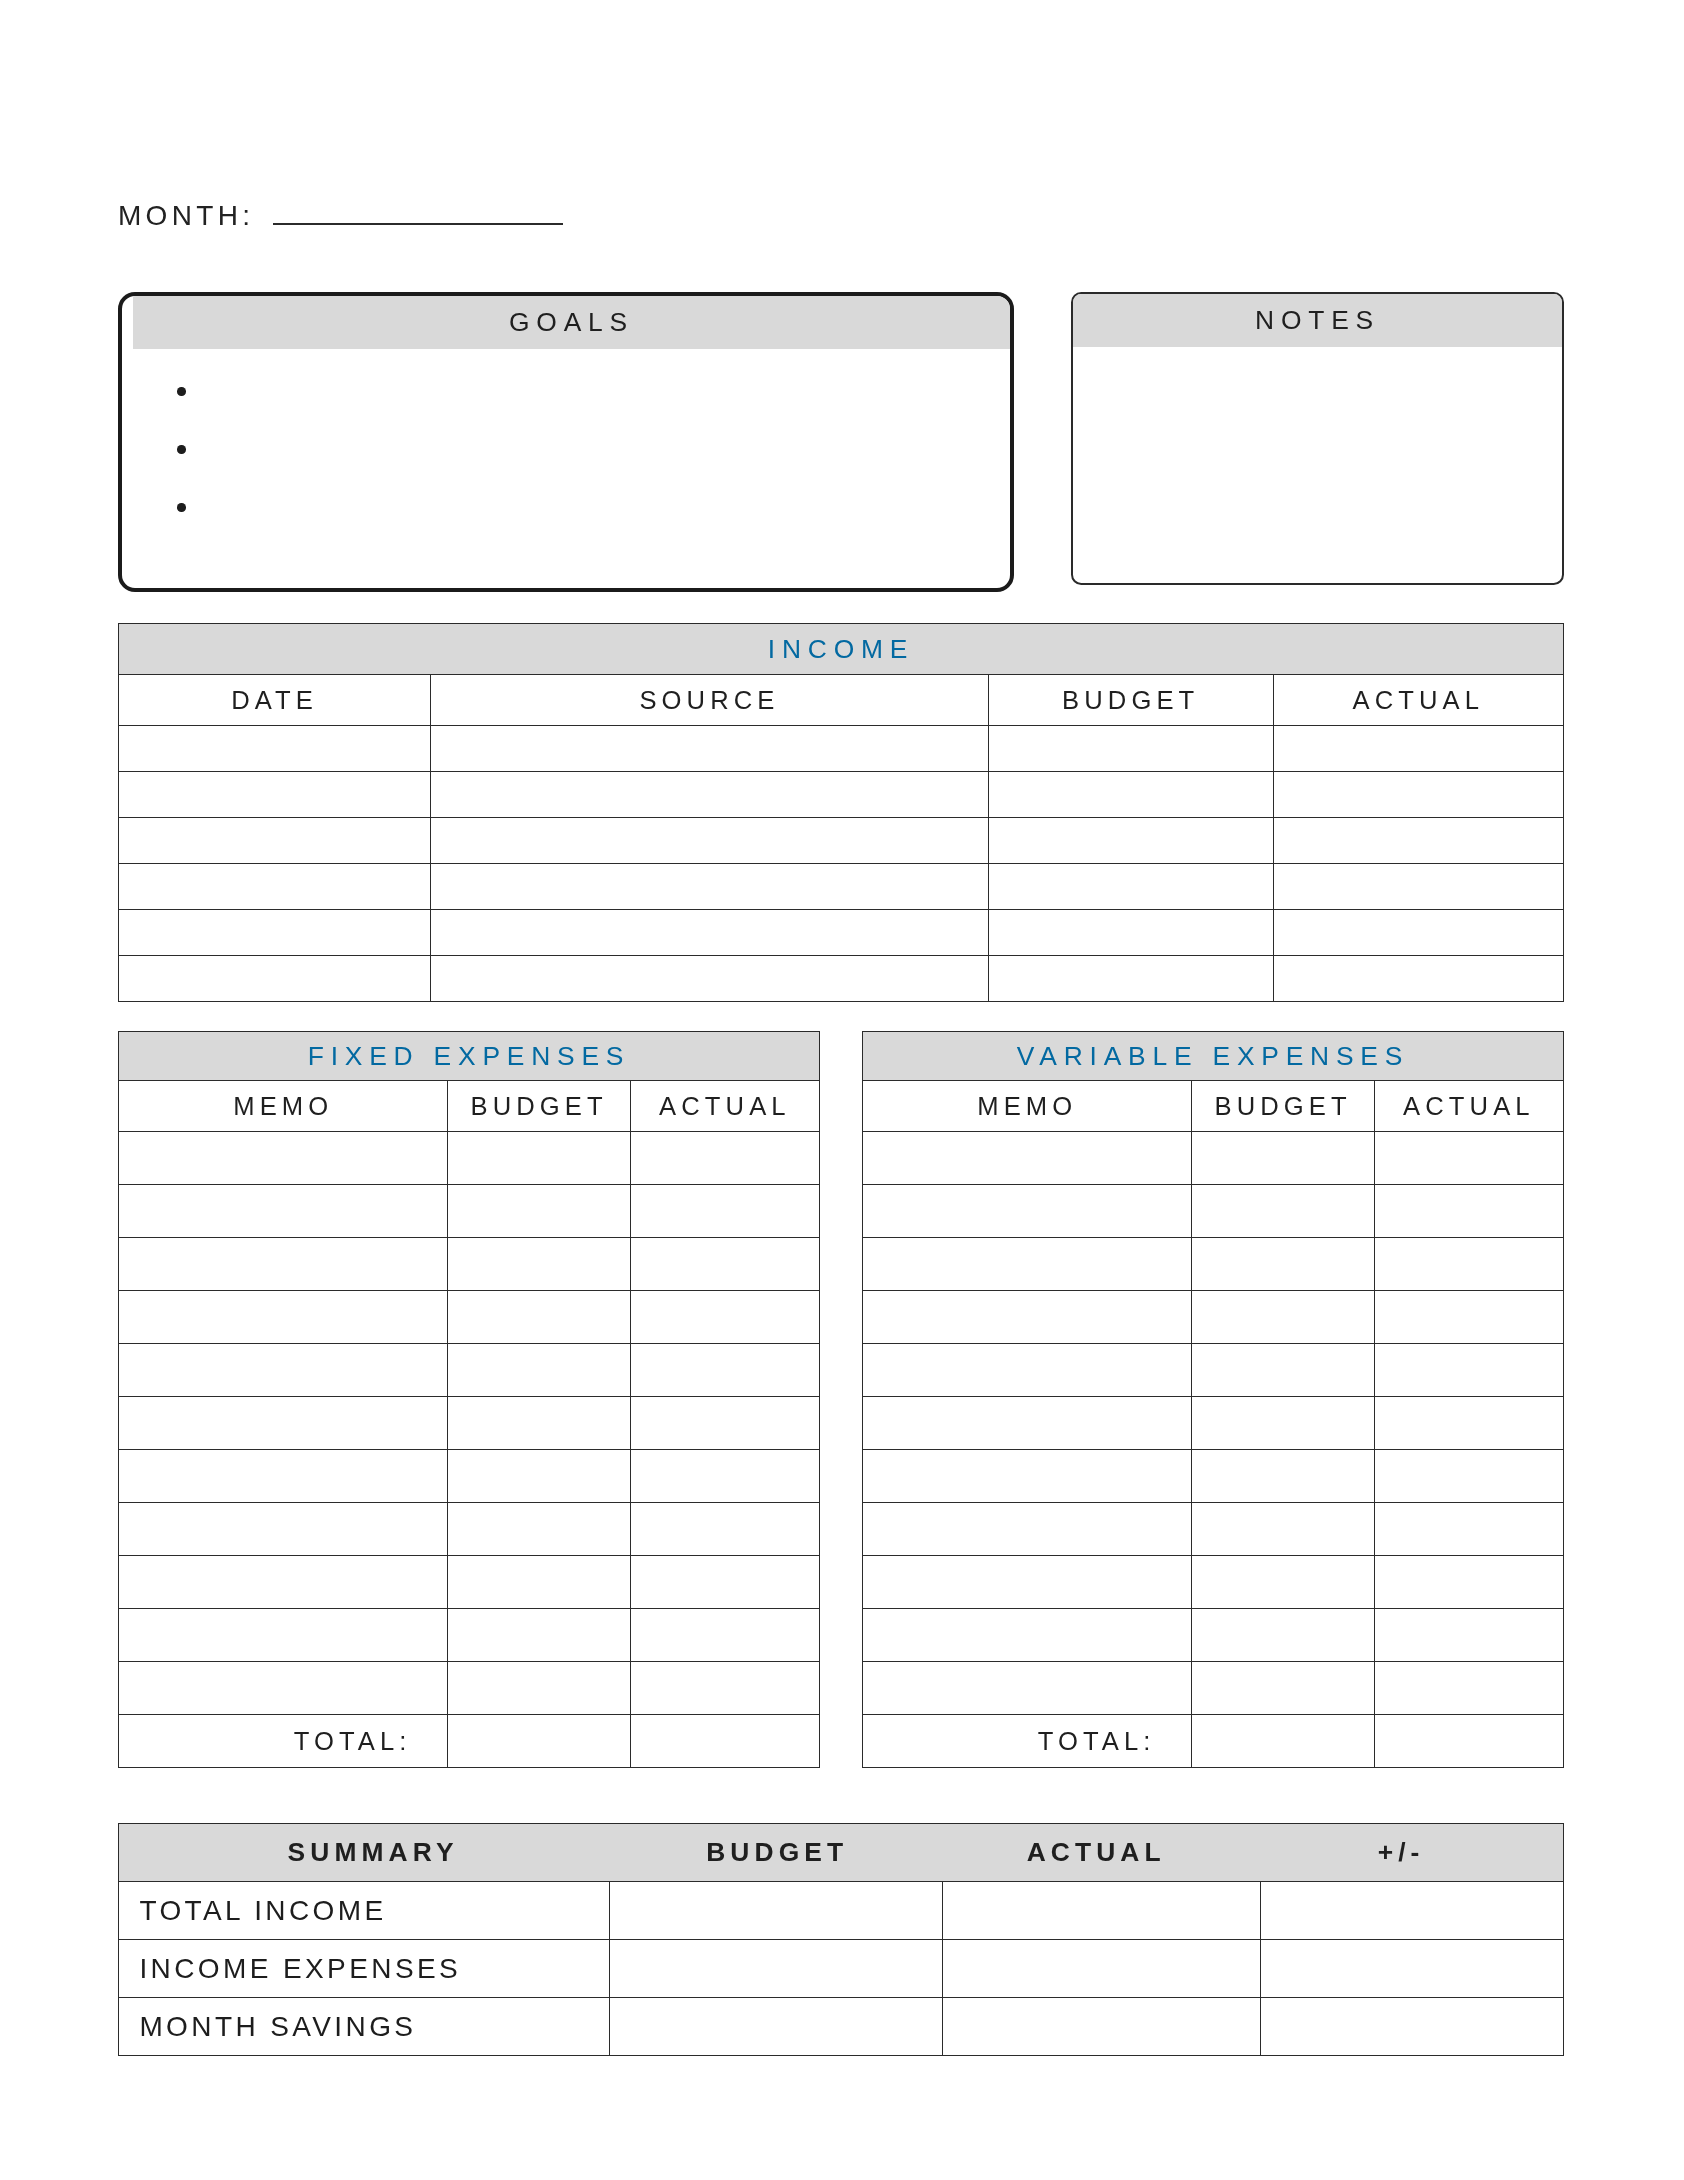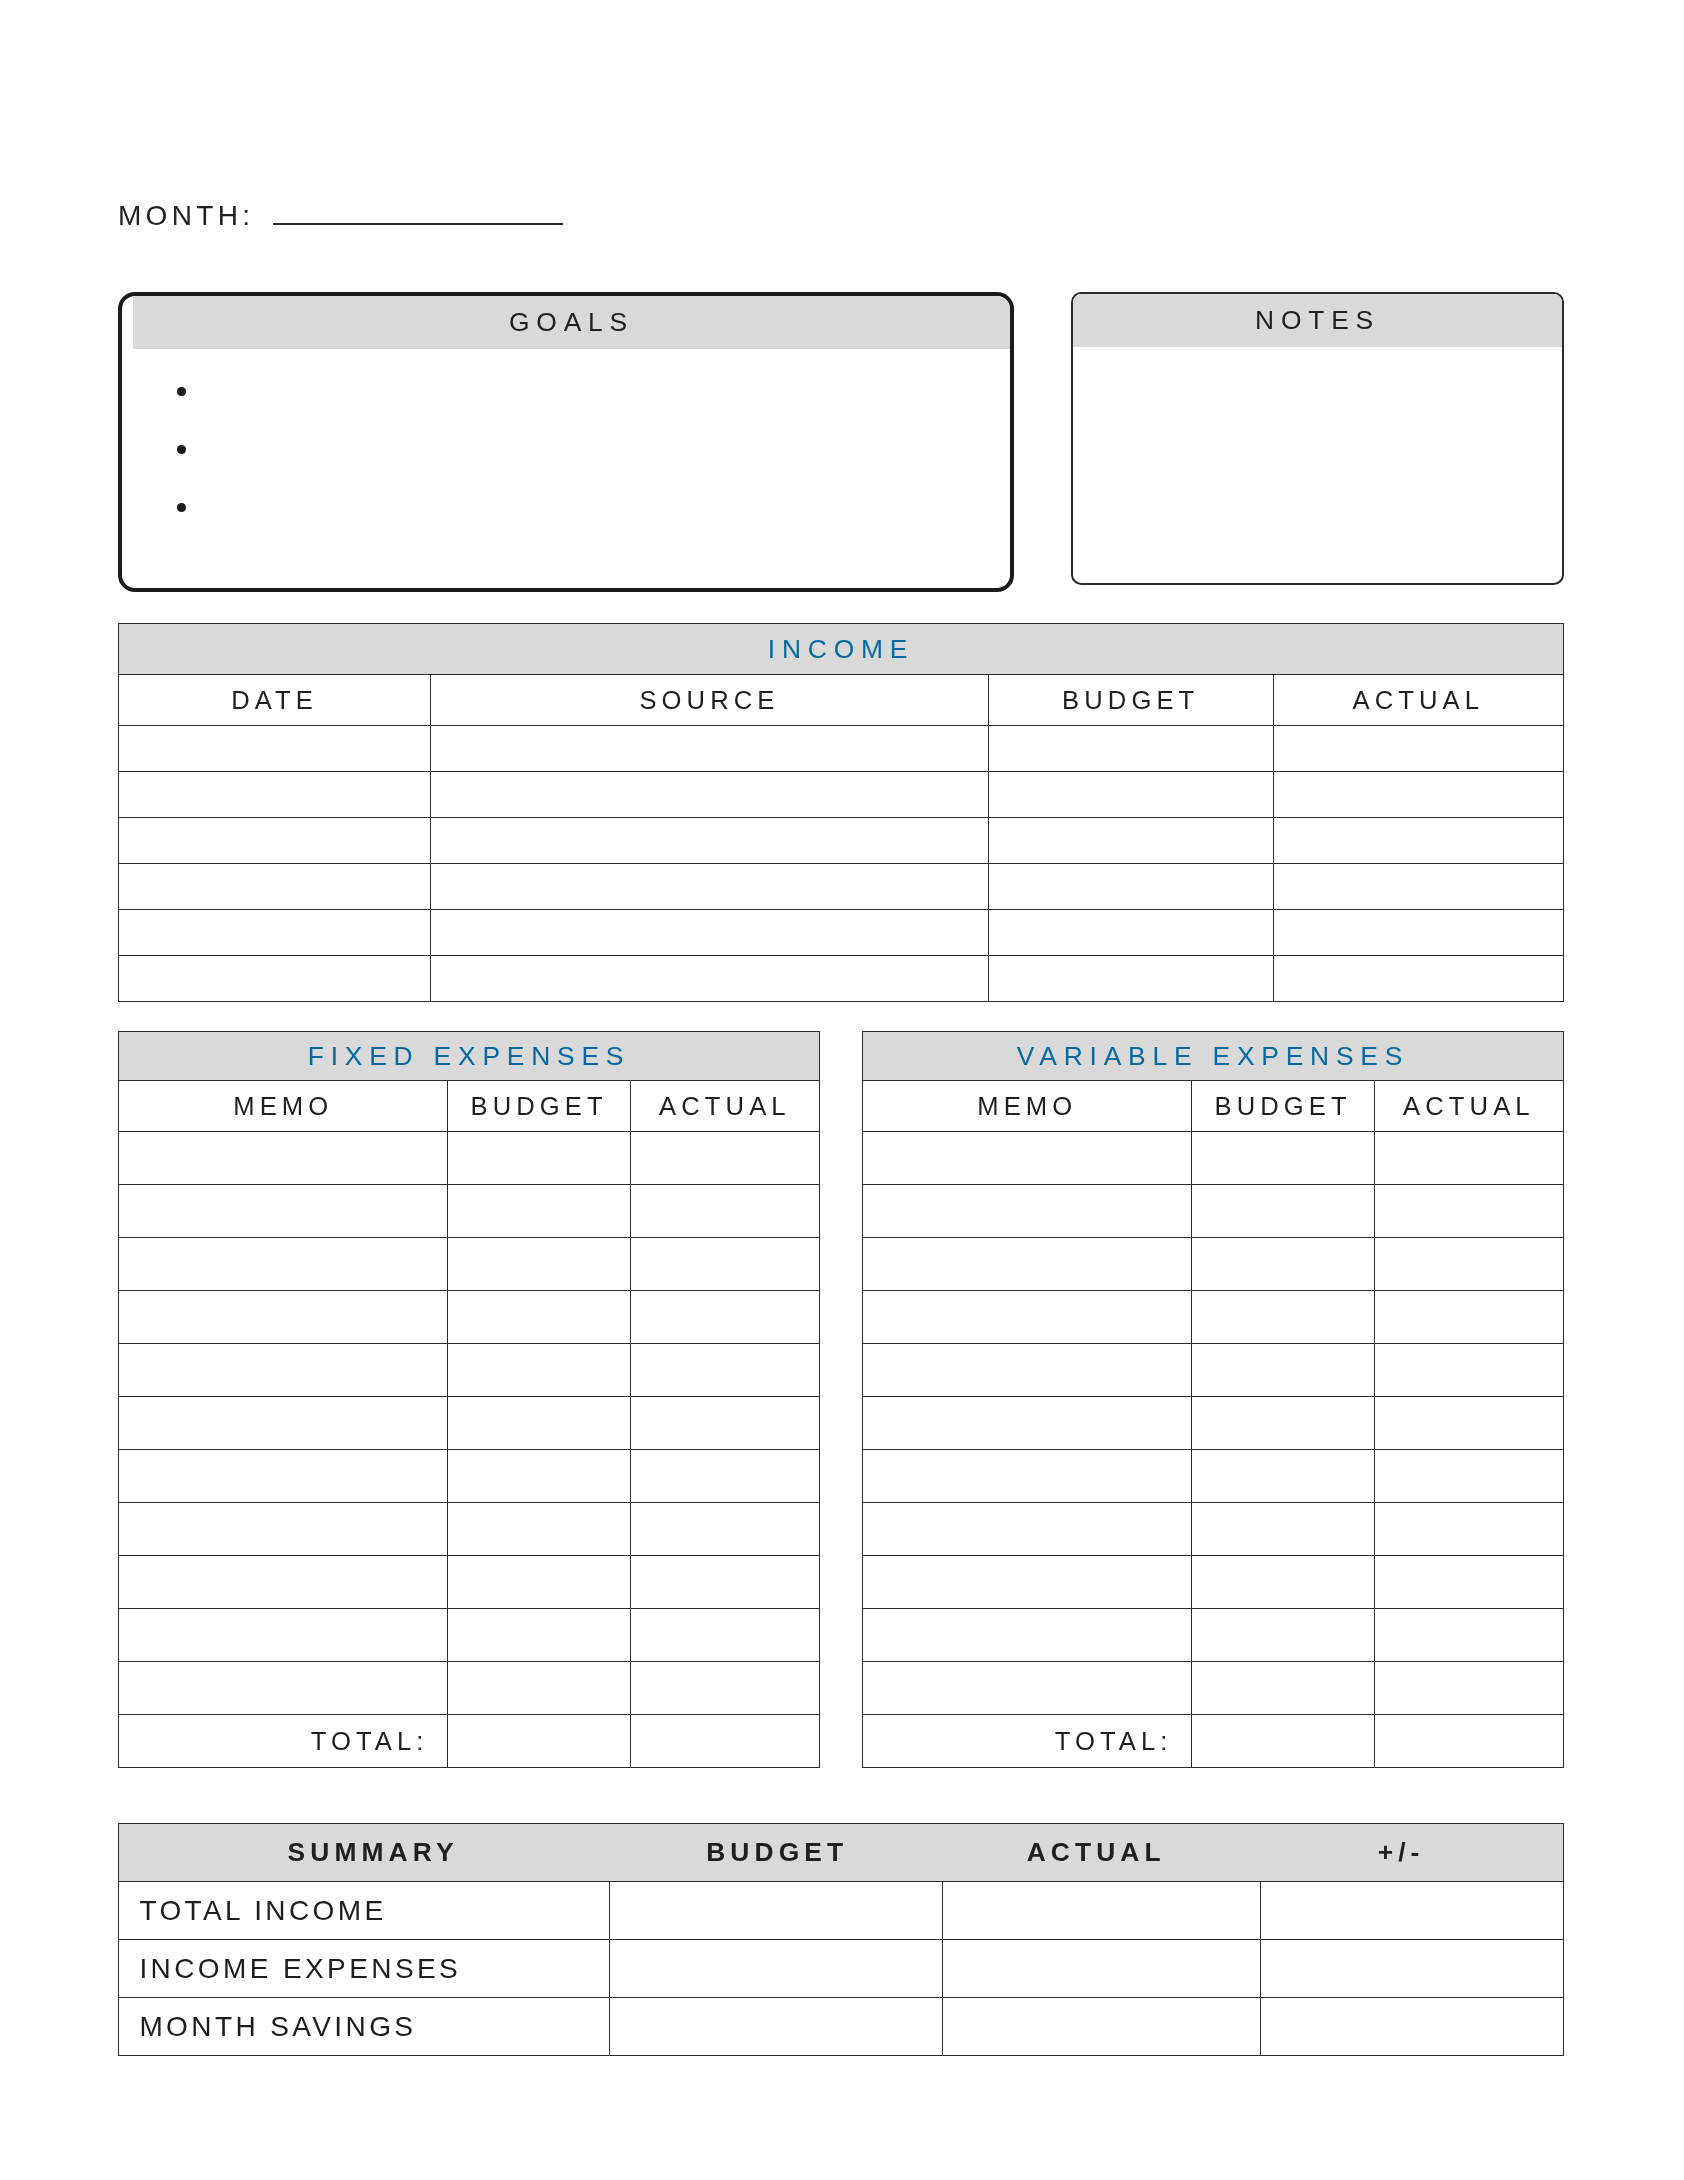--- a/index.html
+++ b/index.html
@@ -164,21 +164,21 @@
     display: flex;
     justify-content: space-between;
   }
 
   .expense-table { width: 702px; }
   .expense-table th.table-title { height: 49px; }
   .expense-table tbody td { height: 53px; }
 
   td.total-label {
     text-align: right;
-    padding-right: 19px;
+    padding-right: 36px;
     font-size: 25.6px;
     letter-spacing: 5.1px;
     color: #1f1f1f;
   }
 
   
   .summary-table { width: 100%; margin-top: 55px; }
 
   th.summary-head {
     background: var(--header-bg);

